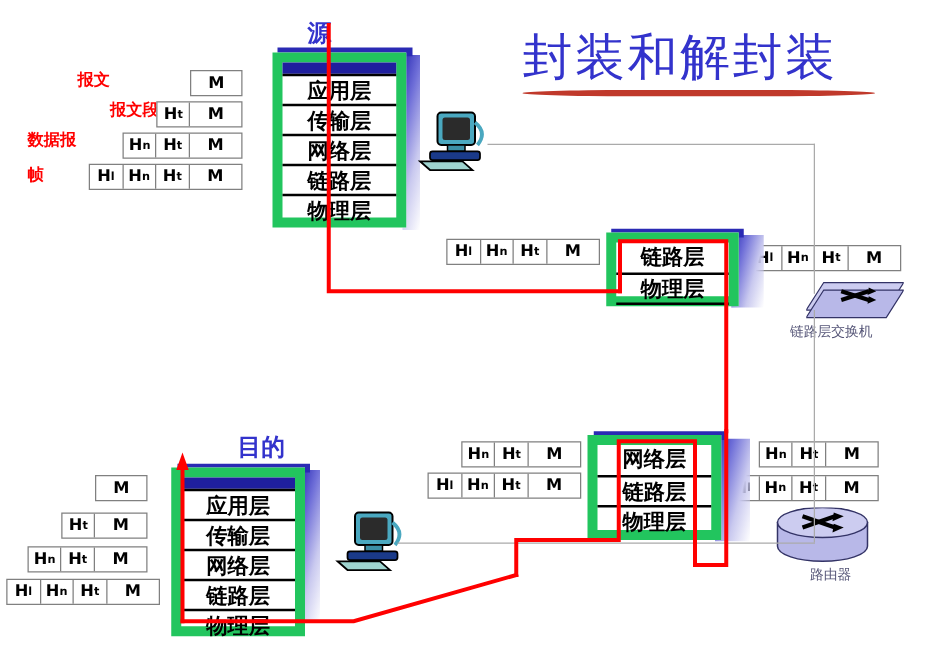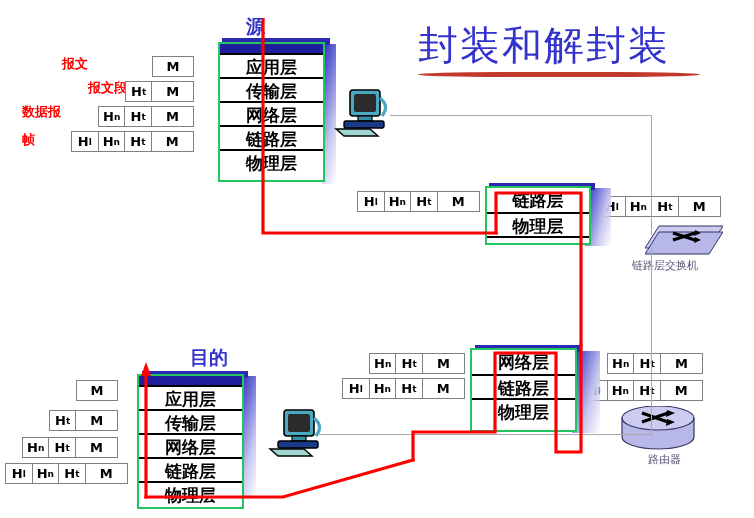--- a/index.html
+++ b/index.html
@@ -22,21 +22,21 @@
     background:#c0392b;border-radius:60%/100%;
   }
 
   
   .redlbl{
     color:#ff0000;font-size:13px;font-weight:bold;white-space:nowrap;
     font-family:"DejaVu Sans","Liberation Sans",sans-serif;
   }
 
   
-  .stack{border:2px solid #22c55e;background:#fff;box-sizing:border-box;}
+  .stack{border:8px solid #22c55e;background:#fff;box-sizing:border-box;}
   .stack .titlebar{background:#1f1f9e;height:9px;width:100%;}
   .stack .layer{
     border-top:2px solid #000;height:24px;line-height:24px;
     text-align:center;font-size:17px;font-weight:bold;color:#000;
     font-family:"DejaVu Sans","Liberation Sans",sans-serif;
     box-sizing:border-box;white-space:nowrap;
   }
   .stack .layer:first-of-type{border-top:none;}
   .stack .layer.tail{border-top:2px solid #000;height:10px;}
   .shadow3d{

